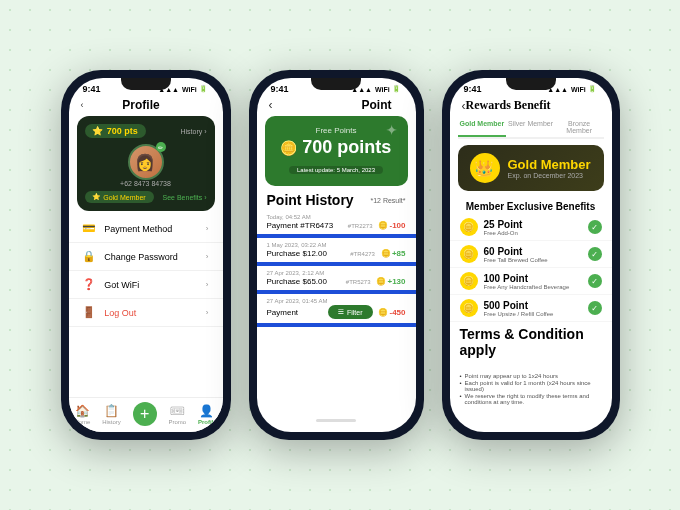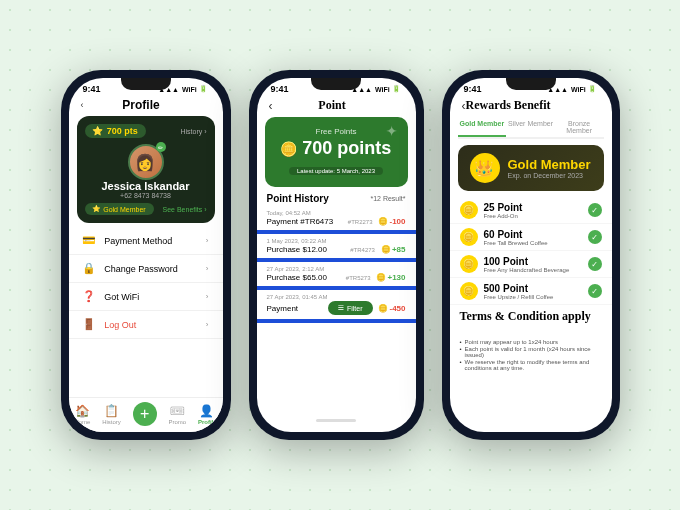--- a/index.html
+++ b/index.html
@@ -194,21 +194,21 @@
       font-weight: 300;
     }
 
     
     .point-header {
       display: flex;
       justify-content: space-between;
       align-items: center;
       padding: 2px 12px 4px;
     }
-    .point-title { font-size: 12px; font-weight: 700; flex: 1; text-align: center; font-family: Liberation Serif, serif; }
+    .point-title { font-size: 12px; font-weight: 700; flex: 1; text-align: right; }
 
     .points-banner {
       background: #2d7a2d;
       margin: 0 8px;
       border-radius: 10px;
       padding: 10px;
       color: white;
       text-align: center;
       position: relative;
     }
@@ -224,21 +224,21 @@
     .coin { font-size: 14px; }
     .points-updated { font-size: 6px; background: rgba(0,0,0,0.2); border-radius: 10px; padding: 1px 8px; margin-top: 3px; display: inline-block; }
     .star-deco { position: absolute; top: 6px; right: 10px; font-size: 14px; opacity: 0.4; }
 
     .history-header {
       display: flex;
       justify-content: space-between;
       align-items: center;
       padding: 6px 10px 2px;
     }
-    .history-title { font-size: 10px; font-weight: 700; }
+    .history-title { font-size: 14px; font-weight: 700; }
     .result-count { font-size: 7px; color: #666; }
 
     .history-list { overflow-y: auto; }
     .history-item {
       padding: 4px 10px;
       border-bottom: 4px solid #1d4ed8;
     }
     .history-date { font-size: 6px; color: #999; margin-bottom: 1px; }
     .history-row { display: flex; justify-content: space-between; align-items: center; }
     .history-label { font-size: 8px; font-weight: 500; }
@@ -337,21 +337,21 @@
       background: #4CAF50;
       border-radius: 50%;
       display: flex;
       align-items: center;
       justify-content: center;
       color: white;
       font-size: 8px;
     }
 
     .terms-section { padding: 4px 10px; }
-    .terms-title { font-size: 12px; font-weight: 700; margin-bottom: 15px; font-family: Liberation Serif, serif; }
+    .terms-title { font-size: 14px; font-weight: 700; margin-bottom: 15px; }
     .terms-item { font-size: 6px; color: #555; display: flex; gap: 3px; margin-bottom: 1px; }
     .bullet { color: #333; }
   </style>
 </head>
 <body>
 
 <div class="phone small">
   <div class="phone-inner">
     <div class="notch"></div>
     <div class="screen">
@@ -381,21 +381,20 @@
           <span class="history-link">History ›</span>
         </div>
         <div class="profile-avatar-wrap">
           <div class="edit-badge">
             <div class="avatar-circle">
               <span>👩</span>
             </div>
             <div class="edit-icon">✏</div>
           </div>
         </div>
-        <div class="profile-name">Jessica Iskandar</div>
         <div class="profile-phone">+62 8473 84738</div>
         <div class="member-row">
           <div class="gold-badge">
             <span>⭐</span>
             <span>Gold Member</span>
           </div>
           <span class="see-benefits">See Benefits ›</span>
         </div>
       </div>
 
@@ -570,20 +569,21 @@
       </div>
 
       <div class="gold-card">
         <div class="gold-icon">👑</div>
         <div class="gold-card-text">
           <h3>Gold Member</h3>
           <p>Exp. on December 2023</p>
         </div>
       </div>
 
+      <div class="benefits-title">Member Exclusive Benefits</div>
 
       <div class="benefit-item">
         <div class="benefit-left">
           <div class="benefit-coin">🪙</div>
           <div class="benefit-info">
             <div class="benefit-pts">25 Point</div>
             <div class="benefit-desc">Free Add-On</div>
           </div>
         </div>
         <div class="check-circle">✓</div>

